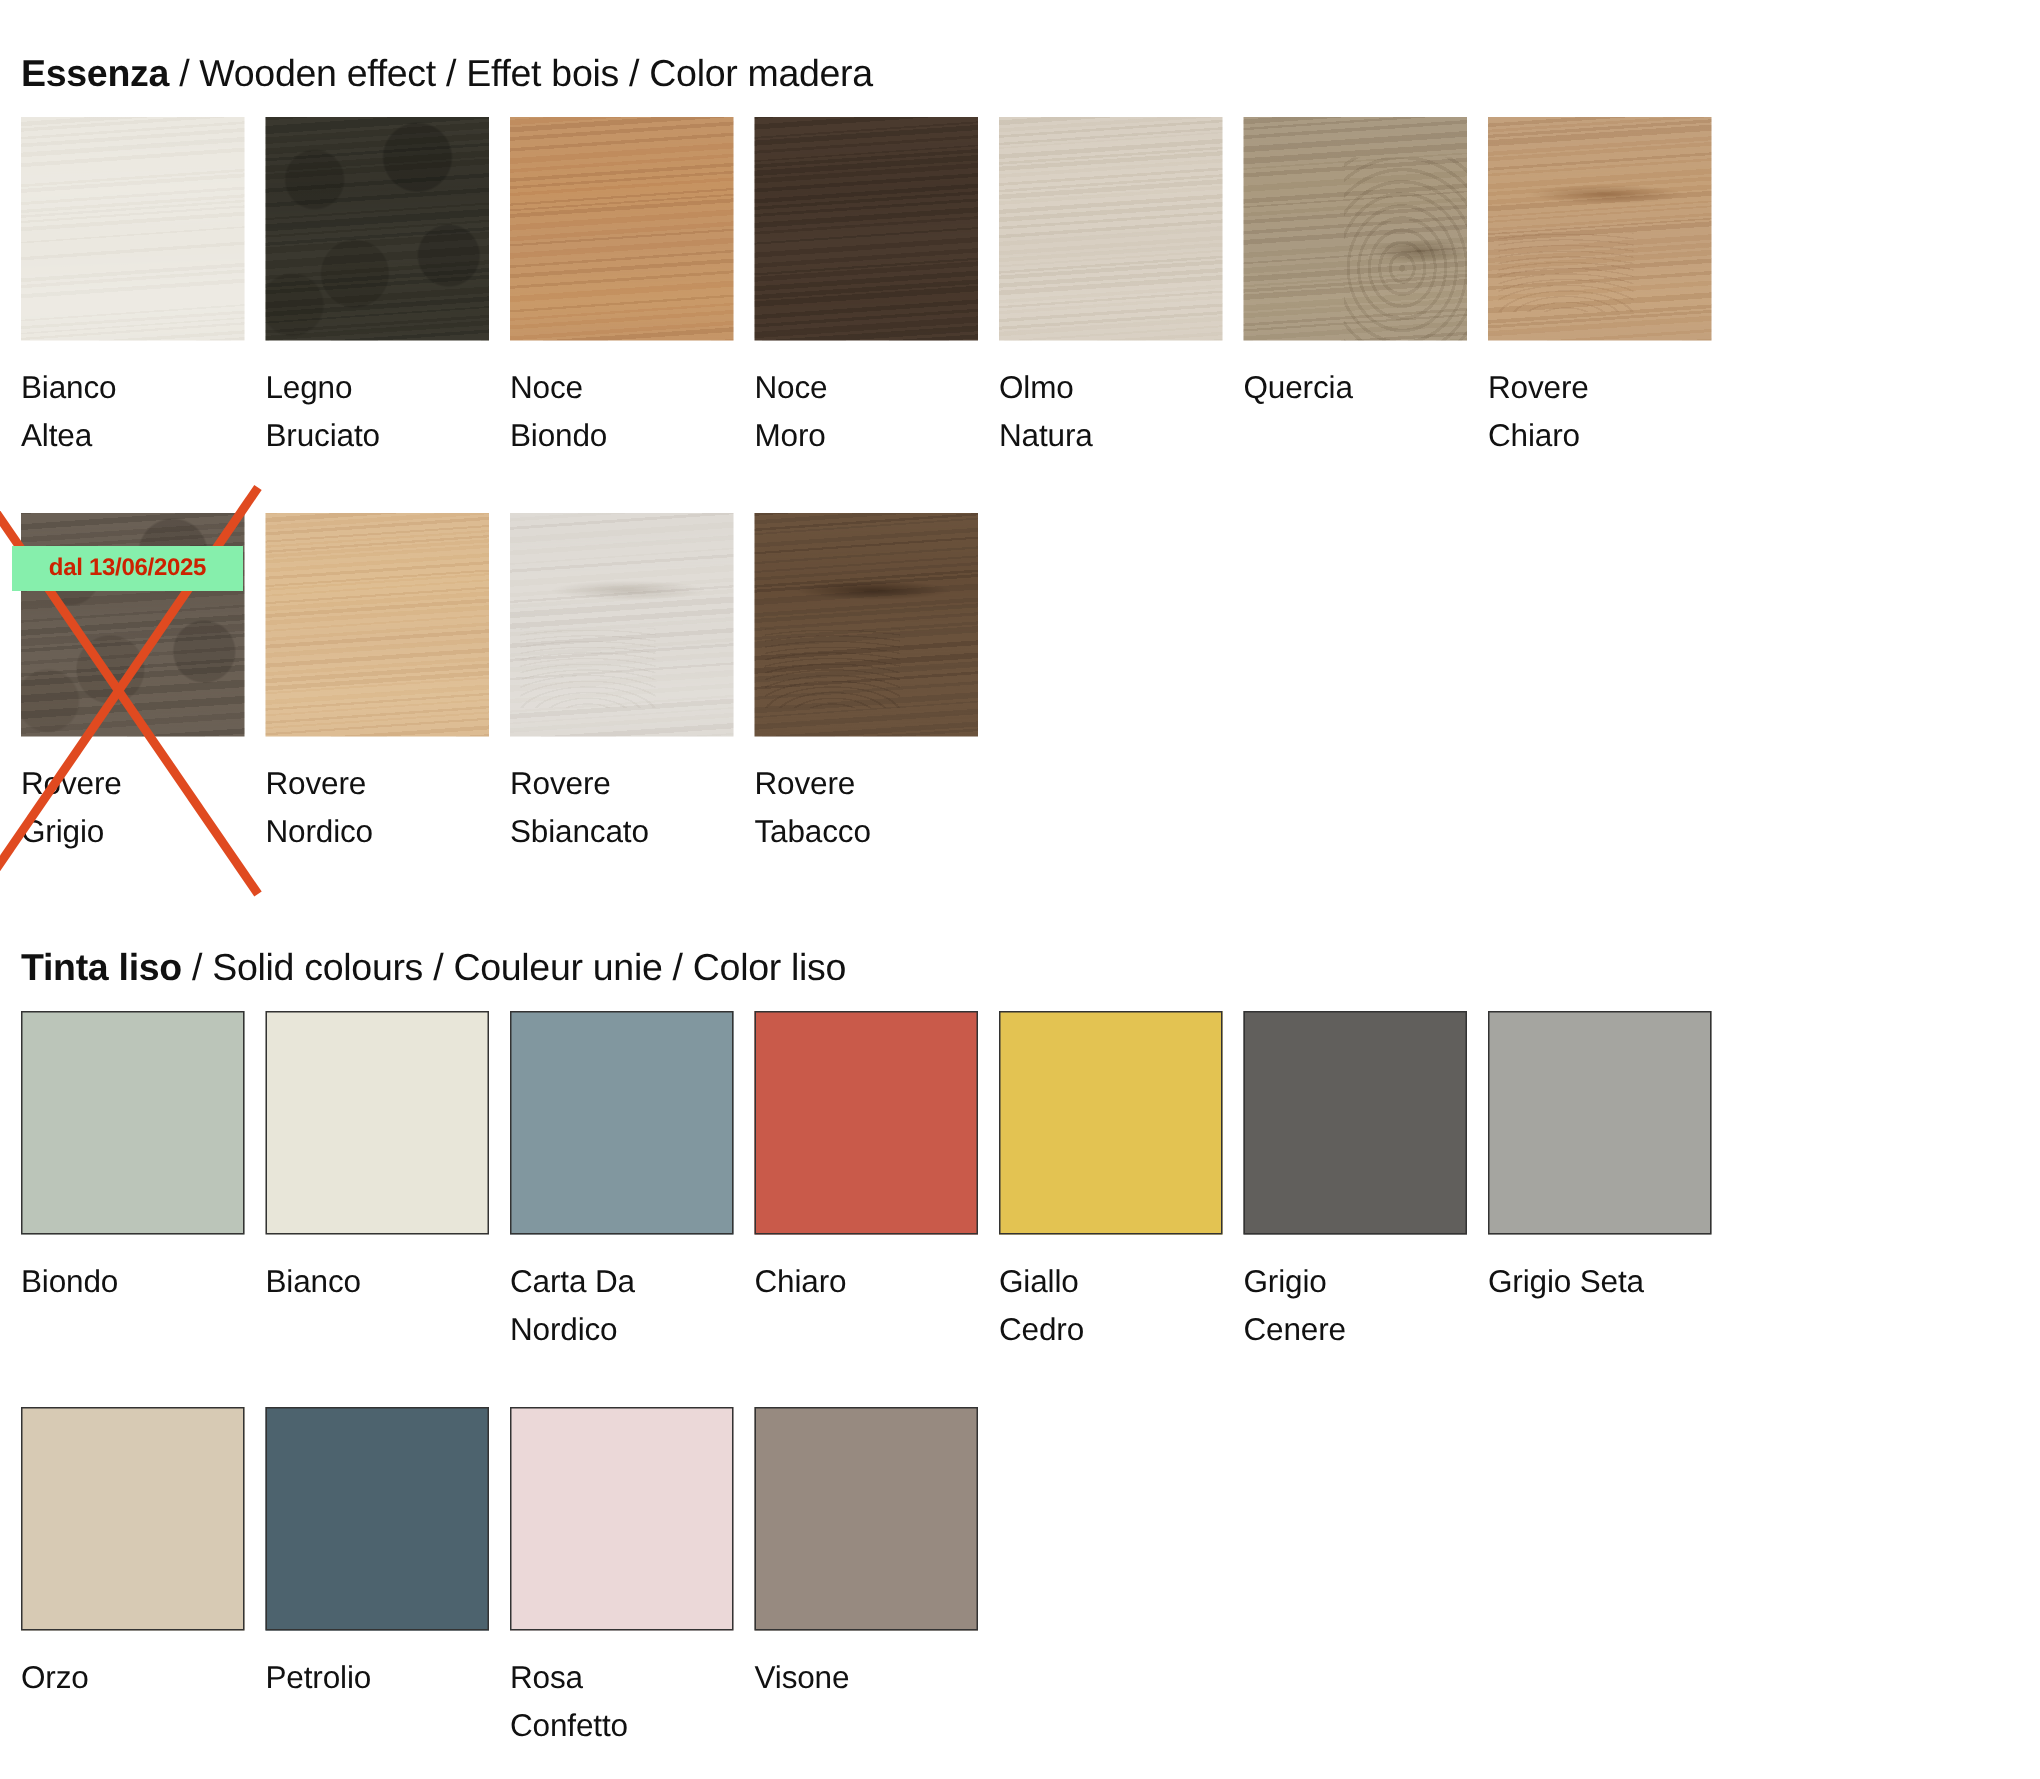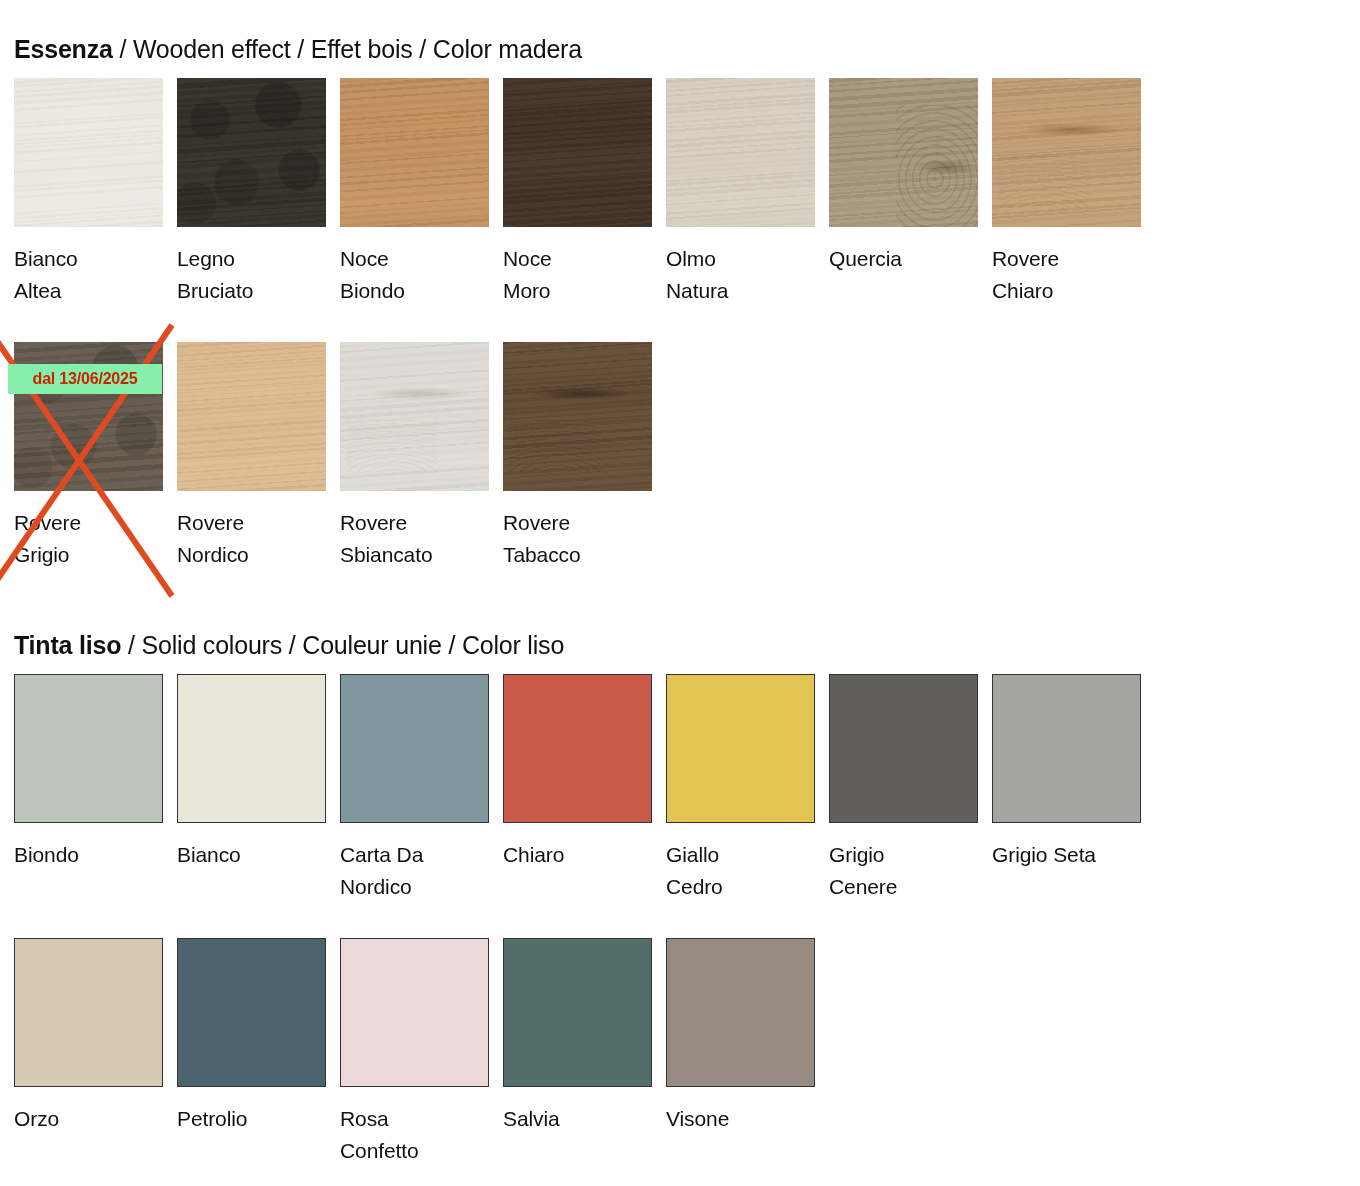--- a/index.html
+++ b/index.html
@@ -275,24 +275,20 @@
       <div class="cell">
         <div class="chip solid" style="background: rgb(77, 99, 110);"></div>
         <div class="label">Petrolio</div>
       </div>
       <div class="cell">
         <div class="chip solid" style="background: rgb(235, 216, 216);"></div>
         <div class="label">Rosa
 Confetto</div>
       </div>
       <div class="cell">
-        <div class="chip solid" style="background: rgb(82, 109, 106);"></div>
-        <div class="label">Salvia</div>
-      </div>
-      <div class="cell">
         <div class="chip solid" style="background: rgb(151, 138, 128);"></div>
         <div class="label">Visone</div>
       </div>
     </div>
 
   <svg class="cross-layer" id="cross-layer" viewBox="0 0 1360 1186">
       <line x1="-14" y1="325" x2="172" y2="596" stroke="#e04a20" stroke-width="6"></line>
       <line x1="172" y1="325" x2="-14" y2="596" stroke="#e04a20" stroke-width="6"></line>
     </svg>
   <div class="badge" id="badge" style="background: #86efac; color: rgb(204, 34, 0);">

